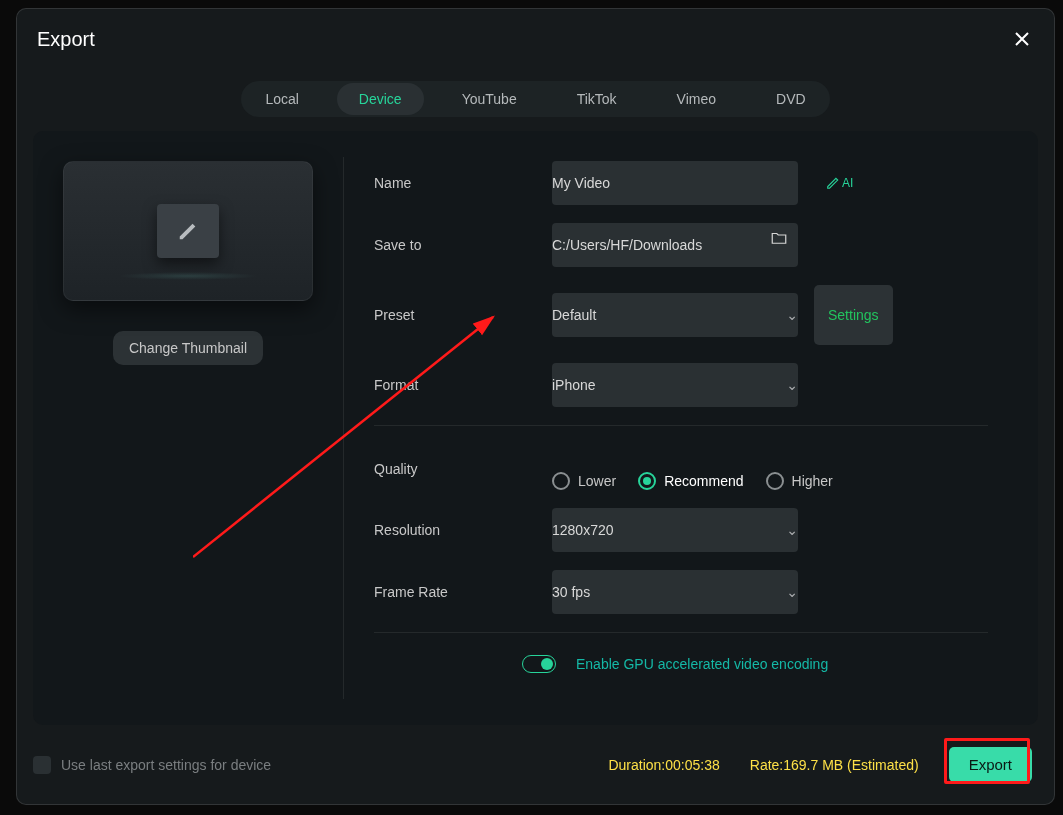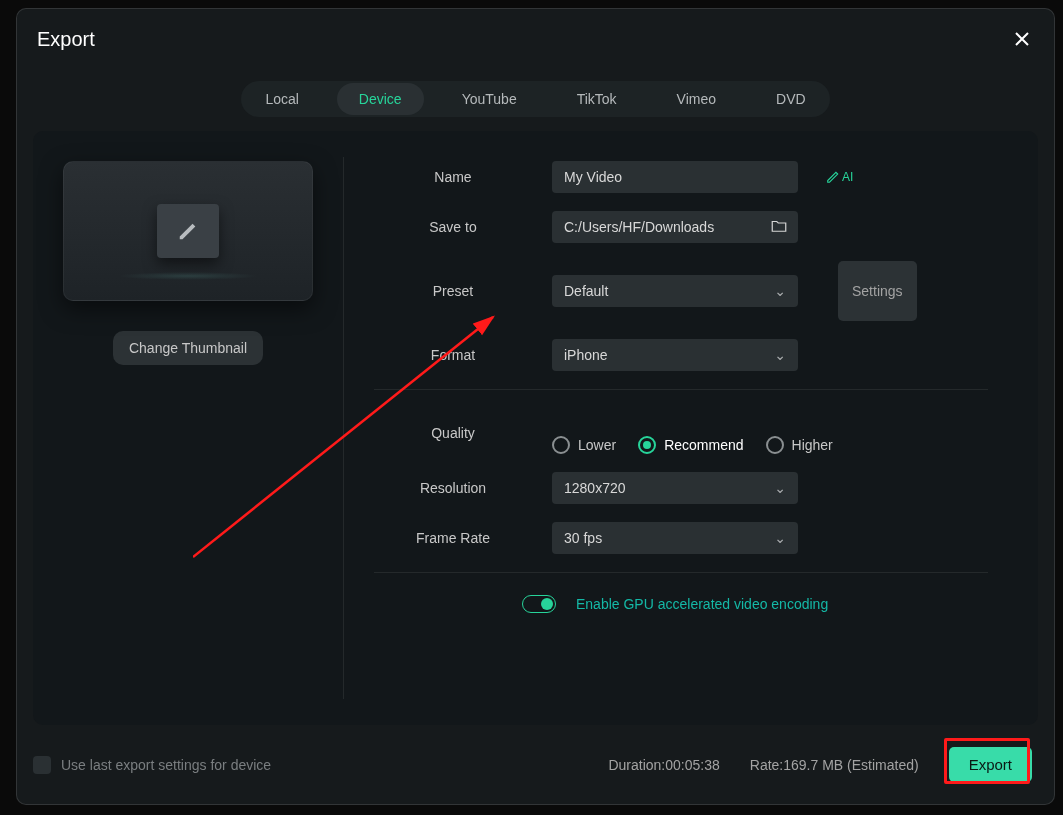--- a/index.html
+++ b/index.html
@@ -69,34 +69,34 @@
   }
   .divider {
     width:1px; background: rgba(255,255,255,0.08);
     margin: 26px 0 26px 0;
   }
   .right-col { flex:1; padding: 30px 50px 0 30px; }
   .section-title { color:#d6d6d6; font-size:15px; margin-bottom: 26px; }
   .form-row {
     display:flex; align-items:center; margin-bottom: 18px;
   }
-  .form-label { width: 178px; text-align:center; padding-right: 20px; color:#c8c8c8; }
+  .form-label { width: 178px; text-align:left; padding-right: 20px; color:#c8c8c8; }
   .text-input, .select {
     background:#2a3033; border:none; color:#d8d8d8;
-    height: 32px; border-radius:4px; padding: 0 12px;
+    height: 44px; border-radius:4px; padding: 0 0;
     font-size:14px; display:flex; align-items:center; justify-content:space-between;
   }
   .text-input { width:246px; }
   .path-field { width:246px; position:relative; }
   .select { width:246px; cursor:pointer; }
   .chev { color:#a8abad; }
   .ai-pen { color:#27d49a; margin-left: 28px; display:flex; align-items:center; gap:2px; font-size:12px; font-family: Arial, sans-serif; }
   .folder-icon { position:absolute; right:10px; top:6px; color:#d8d8d8; }
   .settings-btn {
-    margin-left: 40px; background:#2c3235; color:#a3a3a3;
+    margin-left: 16px; background:#2c3235; color:#22c55e;
     border:none; padding:22px 14px; border-radius:5px; cursor:pointer; font-size:14px;
   }
   hr.sep { border:none; border-top:1px solid rgba(255,255,255,0.08); margin: 10px 0 22px 0; }
   .radio-row { display:flex; align-items:center; gap: 22px; }
   .radio { display:flex; align-items:center; gap:8px; cursor:pointer;margin-top:24px; }
   .radio-circle {
     width:18px; height:18px; border-radius:50%;
     border:2px solid #8a8f91; display:flex; align-items:center; justify-content:center;
   }
   .radio.selected .radio-circle { border-color:#27d49a; }
@@ -117,21 +117,21 @@
   .footer {
     display:flex; align-items:center; padding: 22px 22px 22px 16px;
     gap: 30px;
   }
   .chk {
     width:18px; height:18px; border-radius:4px;
     background:#2a3033; margin-right:-20px;
   }
   .chk-label { color:#7a7e80; }
   .spacer { flex:1; }
-  .info { color:#a3a3a3; }
+  .info { color:#fde047; }
   .export-btn {
     background:#38dca9; color:#0a1a14; border:none;
     padding:9px 20px; border-radius:5px; font-size:15px; cursor:pointer; font-weight:500;
   }
   .export-highlight {
     position:absolute; right:24px; bottom:20px;
     width:86px; height:46px; border:3px solid #ff1a1a; border-radius:2px;
     pointer-events:none;
   }
   .arrow-annot {

